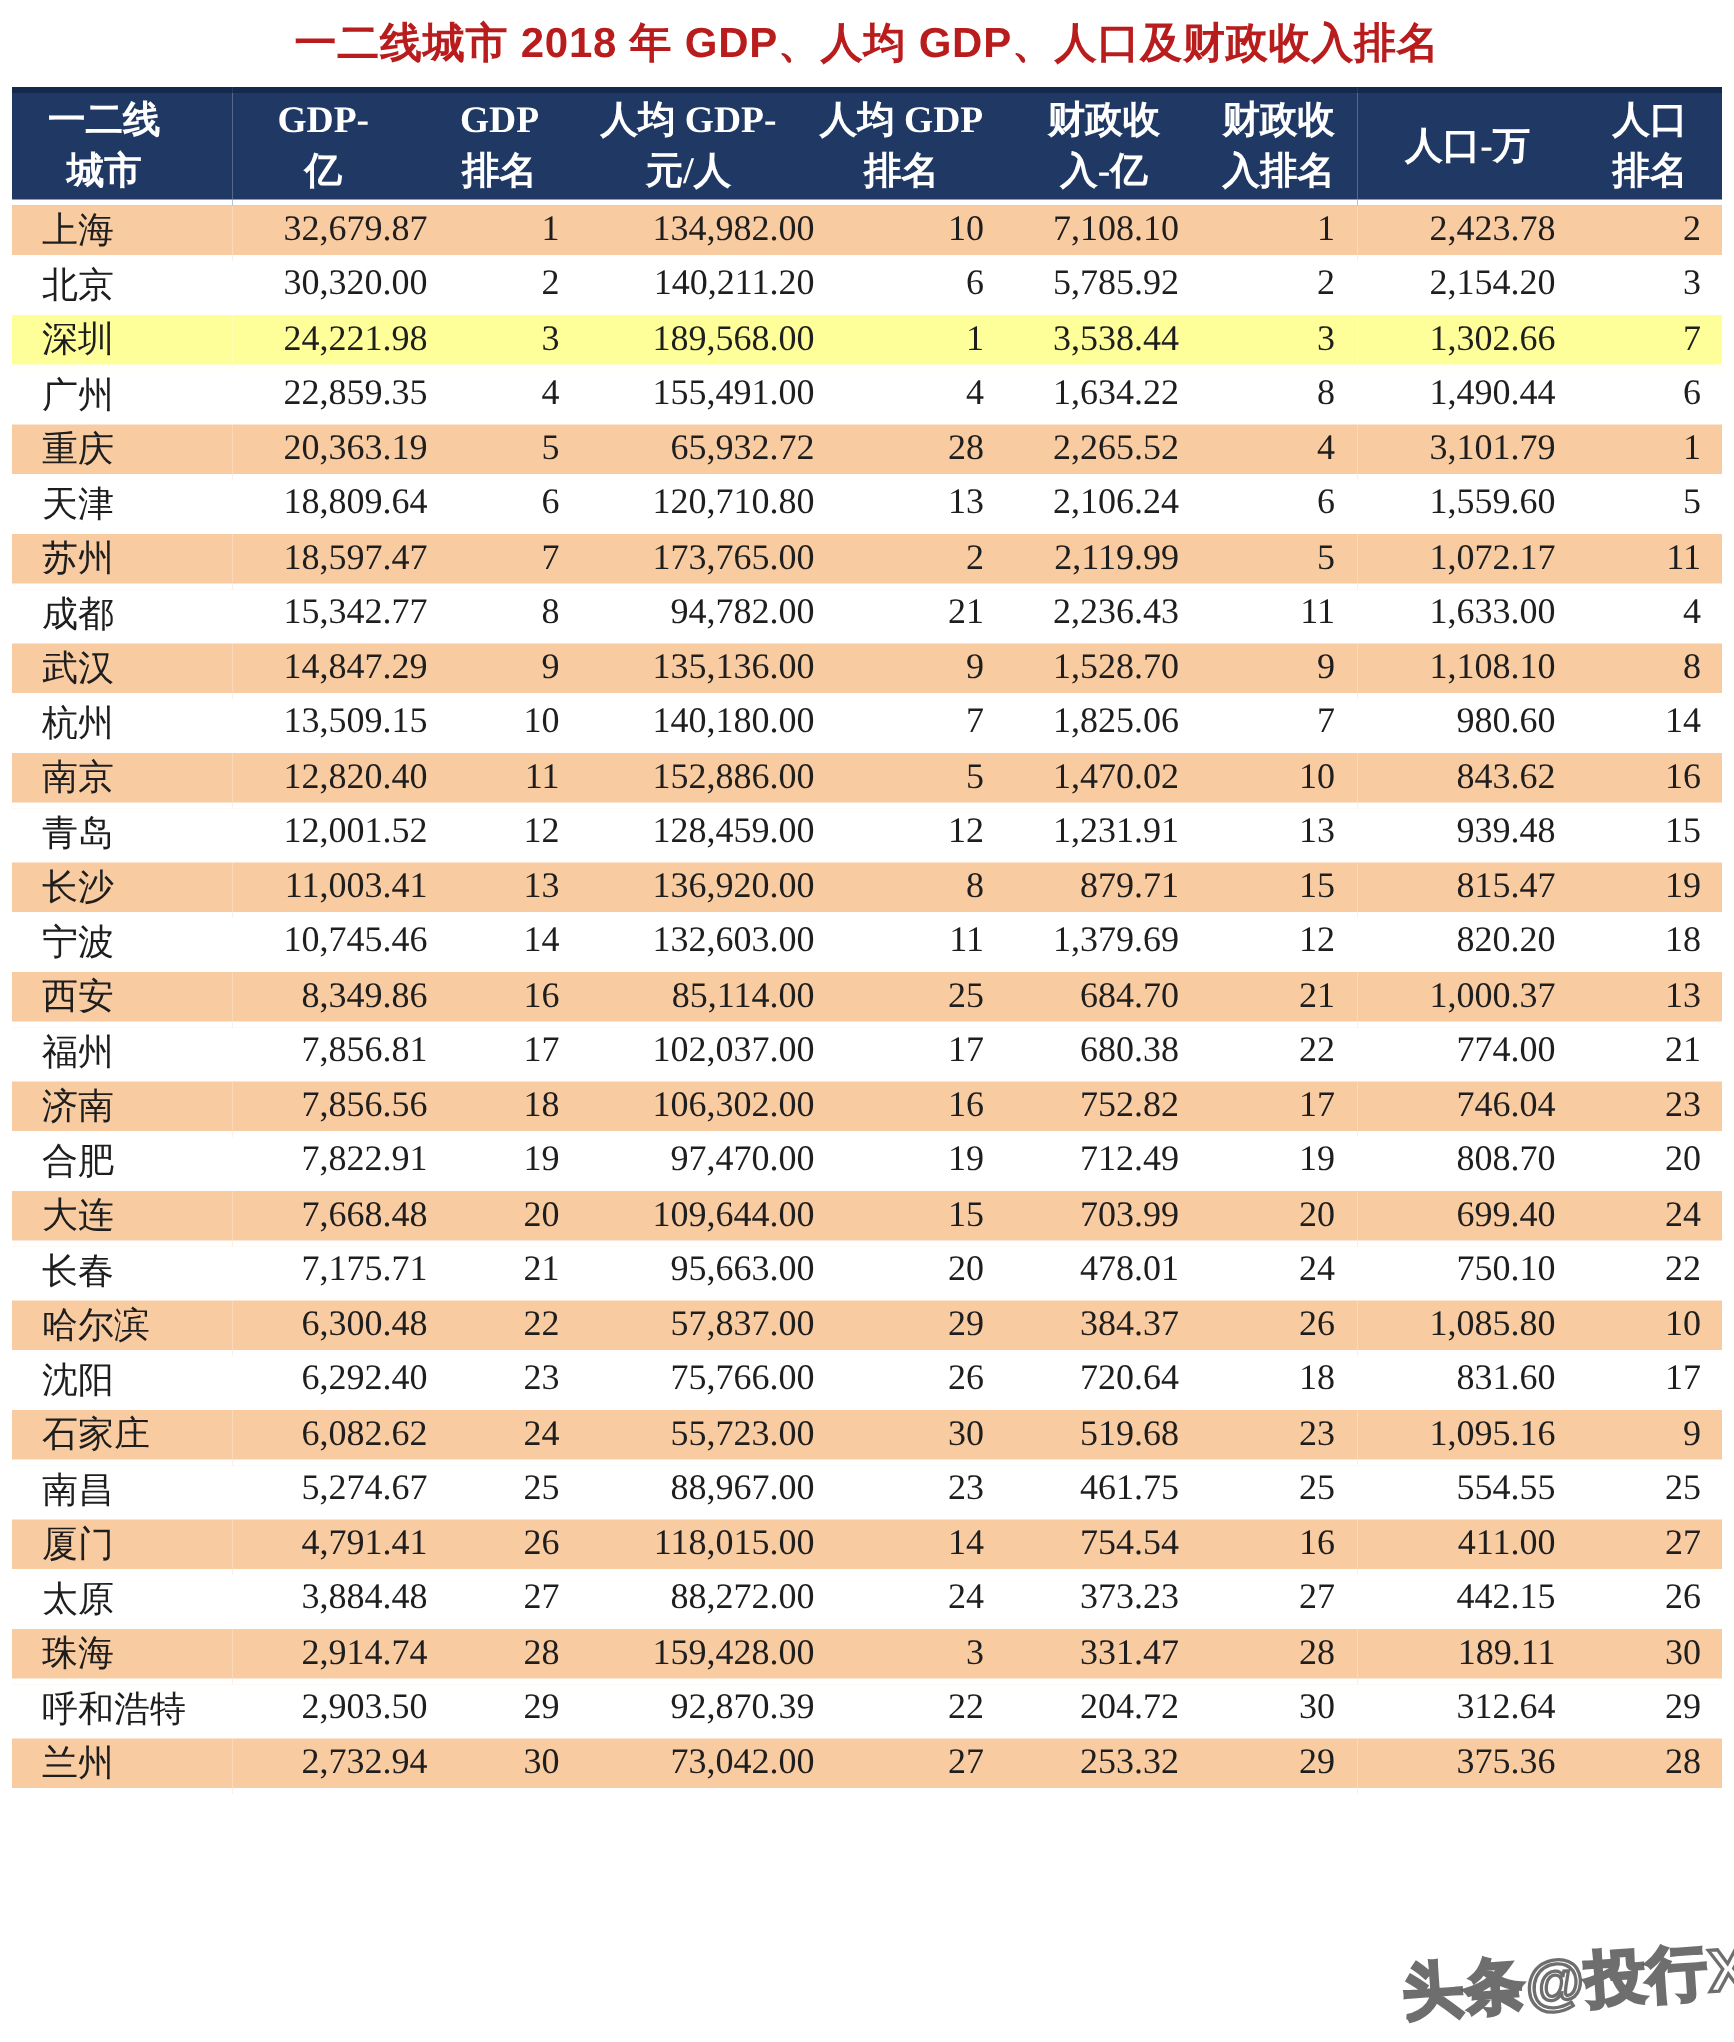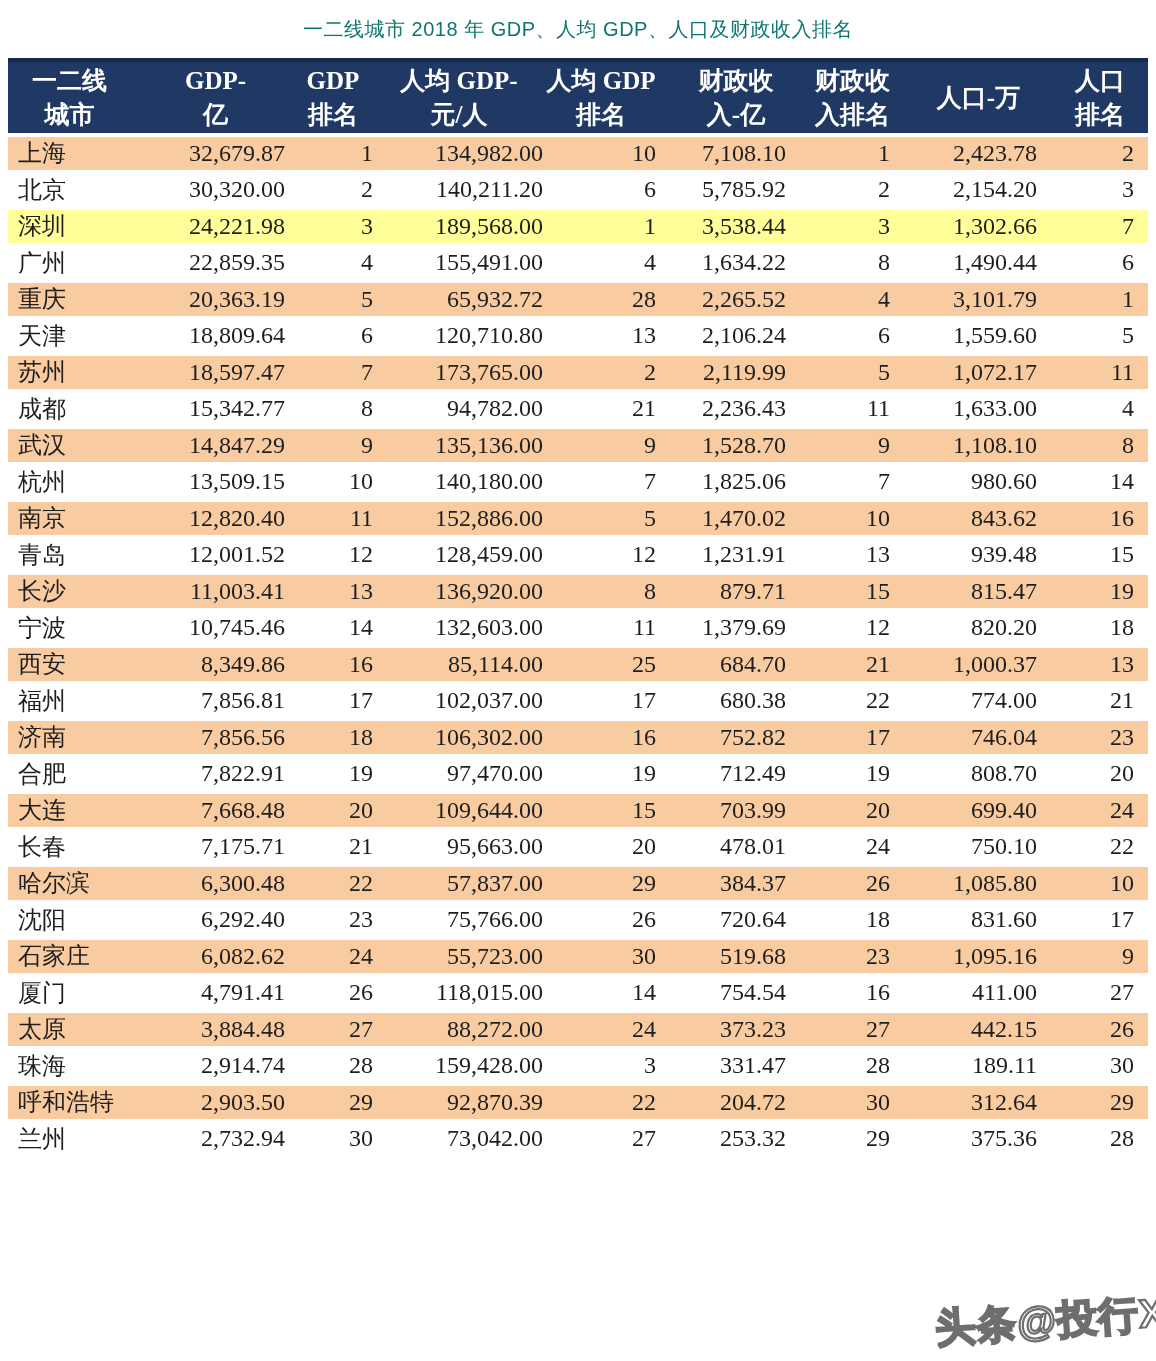--- a/index.html
+++ b/index.html
@@ -16,24 +16,24 @@
     background:#ffffff;
     overflow:hidden;
     position:relative;
     font-family:"Liberation Serif","DejaVu Serif",serif;
     color:var(--text-dark);
   }
   .title{
     height:58px;
     display:flex;align-items:center;justify-content:center;
     font-family:"Liberation Sans","DejaVu Sans",sans-serif;
-    font-weight:400;
-    font-size:20px;
+    font-weight:700;
+    font-size:28px;
     letter-spacing:0.5px;
-    color:#0f766e;
+    color:#b91c1c;
   }
   table.rank{
     position:absolute;left:8px;top:58px;
     width:1140px;
     border-collapse:separate;border-spacing:0;
     table-layout:fixed;
     font-family:Liberation Serif, serif;
   }
   col.c1{width:147px;} col.c2{width:145px;} col.c3{width:90px;}
   col.c4{width:170px;} col.c5{width:112px;} col.c6{width:128px;}
@@ -63,21 +63,21 @@
     padding:0;
     border-bottom:4px solid #ffffff;
     white-space:nowrap;
     vertical-align:middle;
     text-align:right;
     color:var(--text-dark);
   }
   tbody tr:nth-child(odd) td{background:var(--row-orange);}
   tbody tr:nth-child(even) td{background:#ffffff;}
   tbody tr.hl td{background:var(--row-highlight);}
-  tbody td:nth-child(1){text-align:left;padding-left:10px;}
+  tbody td:nth-child(1){text-align:left;padding-left:20px;}
   tbody td:nth-child(2){padding-right:15px;margin-top:29px;}
   tbody td:nth-child(3){padding-right:17px;}
   tbody td:nth-child(4){padding-right:17px;}
   tbody td:nth-child(5){padding-right:16px;}
   tbody td:nth-child(6){padding-right:14px;}
   tbody td:nth-child(7){padding-right:15px;}
   tbody td:nth-child(8){padding-right:15px;}
   tbody td:nth-child(9){padding-right:14px;}
   .watermark{
     position:absolute;
@@ -416,20 +416,31 @@
         <td>6,082.62</td>
         <td>24</td>
         <td>55,723.00</td>
         <td>30</td>
         <td>519.68</td>
         <td>23</td>
         <td>1,095.16</td>
         <td>9</td>
       </tr>
       <tr>
+        <td>南昌</td>
+        <td>5,274.67</td>
+        <td>25</td>
+        <td>88,967.00</td>
+        <td>23</td>
+        <td>461.75</td>
+        <td>25</td>
+        <td>554.55</td>
+        <td>25</td>
+      </tr>
+      <tr>
         <td>厦门</td>
         <td>4,791.41</td>
         <td>26</td>
         <td>118,015.00</td>
         <td>14</td>
         <td>754.54</td>
         <td>16</td>
         <td>411.00</td>
         <td>27</td>
       </tr>

